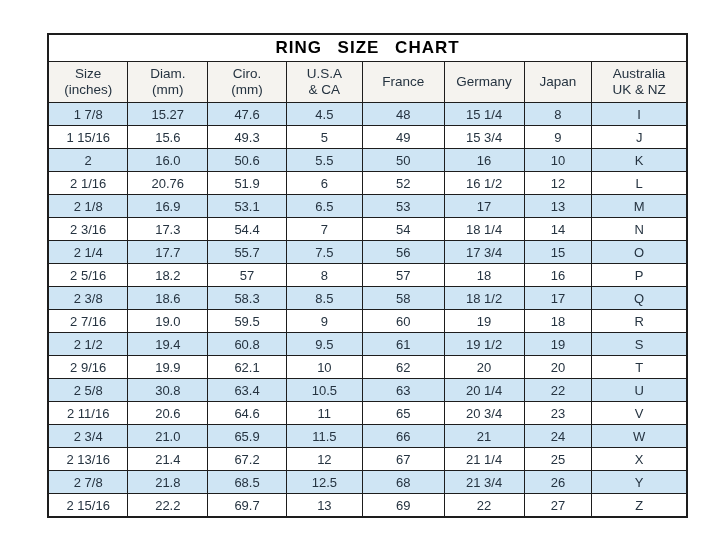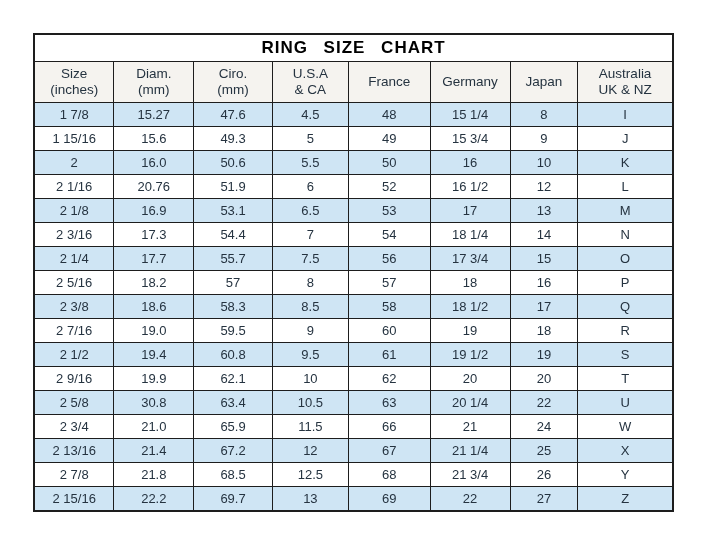--- a/index.html
+++ b/index.html
@@ -13,21 +13,21 @@
   }
   html,body{margin:0;padding:0;background:#ffffff;}
   .page{
     position:relative;
     width:708px;height:549px;
     background:#ffffff;
     font-family:"Liberation Sans", sans-serif;
     overflow:hidden;
   }
   table.ring-chart{
-    position:absolute;left:33px;top:33px;
+    position:absolute;left:47px;top:33px;
     width:641px;height:479px;
     border-collapse:collapse;
     table-layout:fixed;
     border:2px solid var(--border);
   }
   table.ring-chart th, table.ring-chart td{
     border:1px solid var(--border);
     text-align:center;
     vertical-align:middle;
     padding:0;
@@ -213,20 +213,30 @@
           <td>2 5/8</td>
           <td>30.8</td>
           <td>63.4</td>
           <td>10.5</td>
           <td>63</td>
           <td>20 1/4</td>
           <td>22</td>
           <td>U</td>
         </tr>
         <tr>
+          <td>2 11/16</td>
+          <td>20.6</td>
+          <td>64.6</td>
+          <td>11</td>
+          <td>65</td>
+          <td>20 3/4</td>
+          <td>23</td>
+          <td>V</td>
+        </tr>
+        <tr>
           <td>2 3/4</td>
           <td>21.0</td>
           <td>65.9</td>
           <td>11.5</td>
           <td>66</td>
           <td>21</td>
           <td>24</td>
           <td>W</td>
         </tr>
         <tr>

